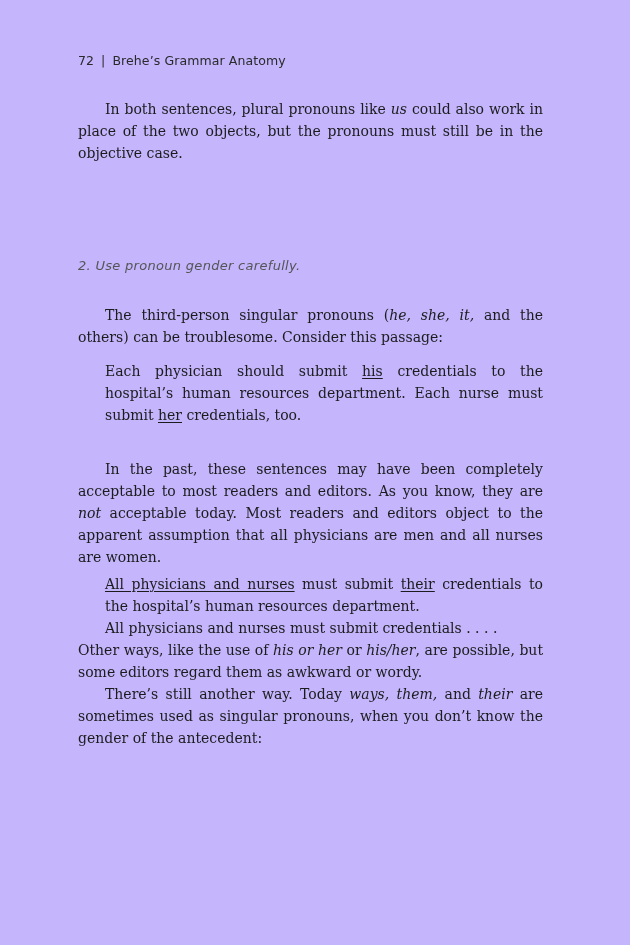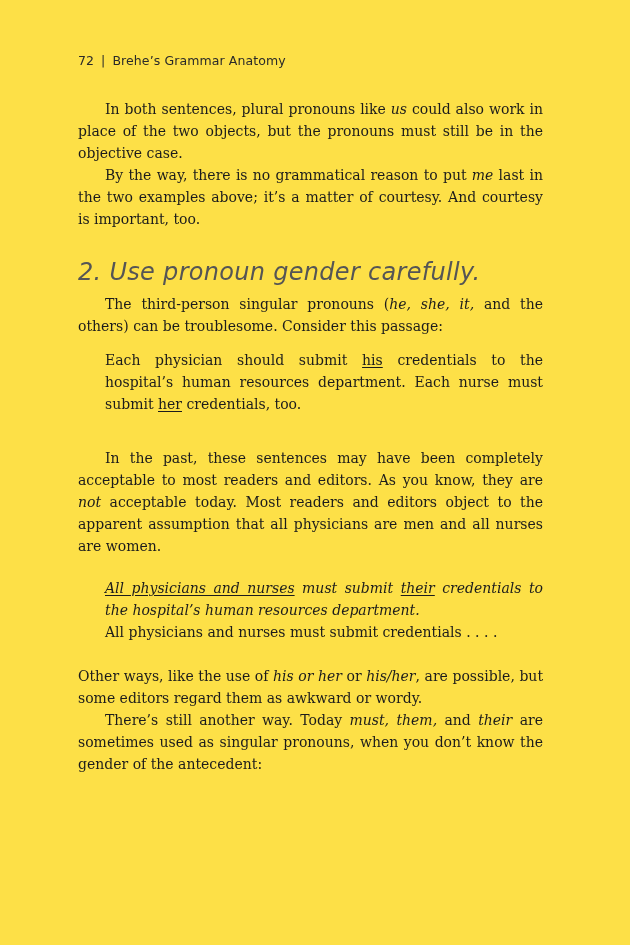--- a/index.html
+++ b/index.html
@@ -1,64 +1,63 @@
 <!DOCTYPE html>
 <html><head>
 <meta charset="utf-8">
 <style>
   html, body { margin: 0; padding: 0; background: #ffffff; }
   body { width: 630px; height: 945px; position: relative; overflow: hidden; }
-  .page { position: absolute; left: 0; top: 0; width: 630px; height: 945px; background: #fde047; }
+  .page { position: absolute; left: 0; top: 0; width: 630px; height: 945px; background: #c4b5fd; }
   .running-head {
     position: absolute; left: 78px; top: 53px;
     font-family: "DejaVu Sans", sans-serif; font-size: 12.5px; color: #2a2a2a;
     letter-spacing: 0.1px;
   }
   .running-head .sep { margin: 0 7px; }
   .body {
     position: absolute; left: 78px; width: 465px;
     font-family: "DejaVu Serif", serif; font-size: 14px; line-height: 22px;
     color: #1c1c1c; text-align: justify;
   }
   .body p { margin: 0; }
   .indent { text-indent: 27px; }
   .block { margin-left: 27px !important; }
   .heading {
     position: absolute; left: 78px; top: 258px;
     font-family: "DejaVu Sans", sans-serif; font-style: italic; font-weight: normal;
-    font-size: 24px; color: #555555; letter-spacing: 0.3px;
+    font-size: 13px; color: #555555; letter-spacing: 0.3px;
   }
   em { font-style: italic; }
   u { text-decoration: underline; text-underline-offset: 2px; }
 </style>
 </head>
 <body>
 
 <div class="page">
 
   <div class="running-head">
     <span>72</span><span class="sep">|</span><span>Brehe’s Grammar Anatomy</span>
   </div>
 
   <div class="body" style="top:98px;">
     <p class="indent"><span>In both sentences, plural pronouns like </span><em>us</em><span> could also work in place of the two objects, but the pronouns must still be in the objective case.</span></p>
-    <p class="indent"><span>By the way, there is no grammatical reason to put </span><em>me</em><span> last in the two examples above; it’s a matter of courtesy. And courtesy is important, too.</span></p>
   </div>
 
   <div class="heading">2. Use pronoun gender carefully.</div>
 
-  <div class="body" style="top:293px;">
+  <div class="body" style="top:304px;">
     <p class="indent"><span>The third-person singular pronouns (</span><em>he, she, it,</em><span> and the others) can be troublesome. Consider this passage:</span></p>
 
     <p class="block" style="margin-top:12px; width:438px;"><span>Each physician should submit </span><u>his</u><span> credentials to the hospital’s human resources department. Each nurse must submit </span><u>her</u><span> credentials, too.</span></p>
 
     <p class="indent" style="margin-top:32px;"><span>In the past, these sentences may have been completely acceptable to most readers and editors. As you know, they are </span><em>not</em><span> acceptable today. Most readers and editors object to the apparent assumption that all physicians are men and all nurses are women.</span></p>
 
-    <p class="block" style="margin-top:20px; width:438px;font-style:italic;"><u>All physicians and nurses</u><span> must submit </span><u>their</u><span> credentials to the hospital’s human resources department.</span></p>
+    <p class="block" style="margin-top:5px; width:438px;"><u>All physicians and nurses</u><span> must submit </span><u>their</u><span> credentials to the hospital’s human resources department.</span></p>
 
 
     <p class="block" style="">All physicians and nurses must submit credentials . . . .</p>
 
-    <p style="margin-top:22px;"><span>Other ways, like the use of </span><em>his or her</em><span> or </span><em>his/her</em><span>, are possible, but some editors regard them as awkward or wordy.</span></p>
-    <p class="indent"><span>There’s still another way. Today </span><em>must, them,</em><span> and </span><em>their</em><span> are sometimes used as singular pronouns, when you don’t know the gender of the antecedent:</span></p>
+    <p style=""><span>Other ways, like the use of </span><em>his or her</em><span> or </span><em>his/her</em><span>, are possible, but some editors regard them as awkward or wordy.</span></p>
+    <p class="indent"><span>There’s still another way. Today </span><em>ways, them,</em><span> and </span><em>their</em><span> are sometimes used as singular pronouns, when you don’t know the gender of the antecedent:</span></p>
   </div>
 
 </div>
 
 </body></html>

